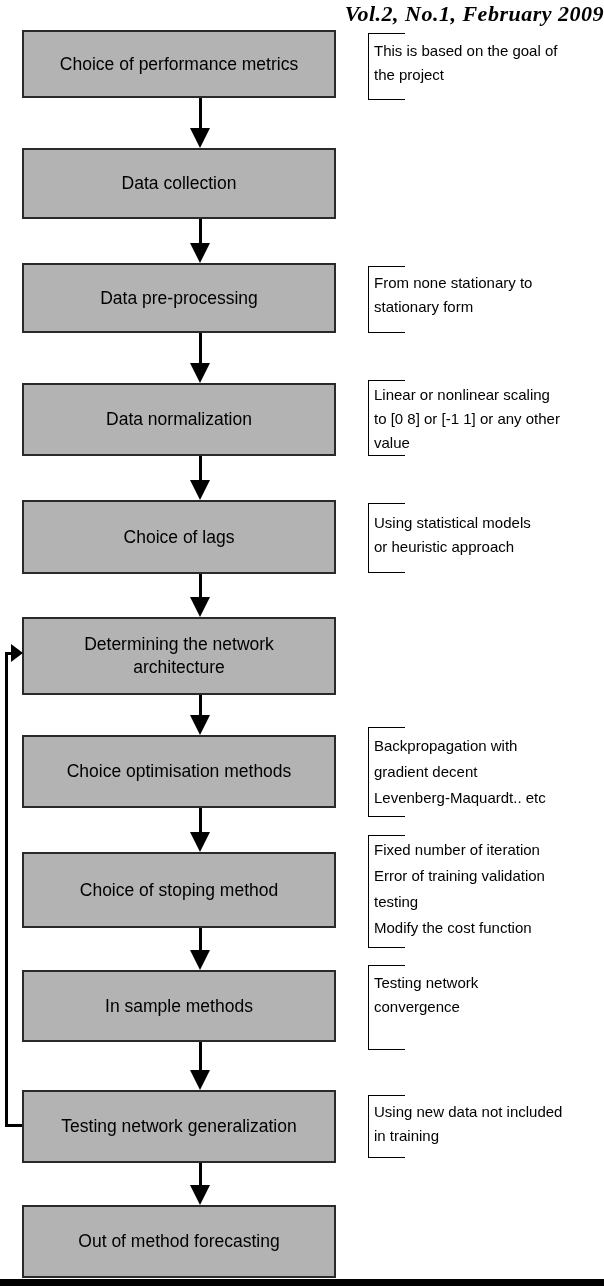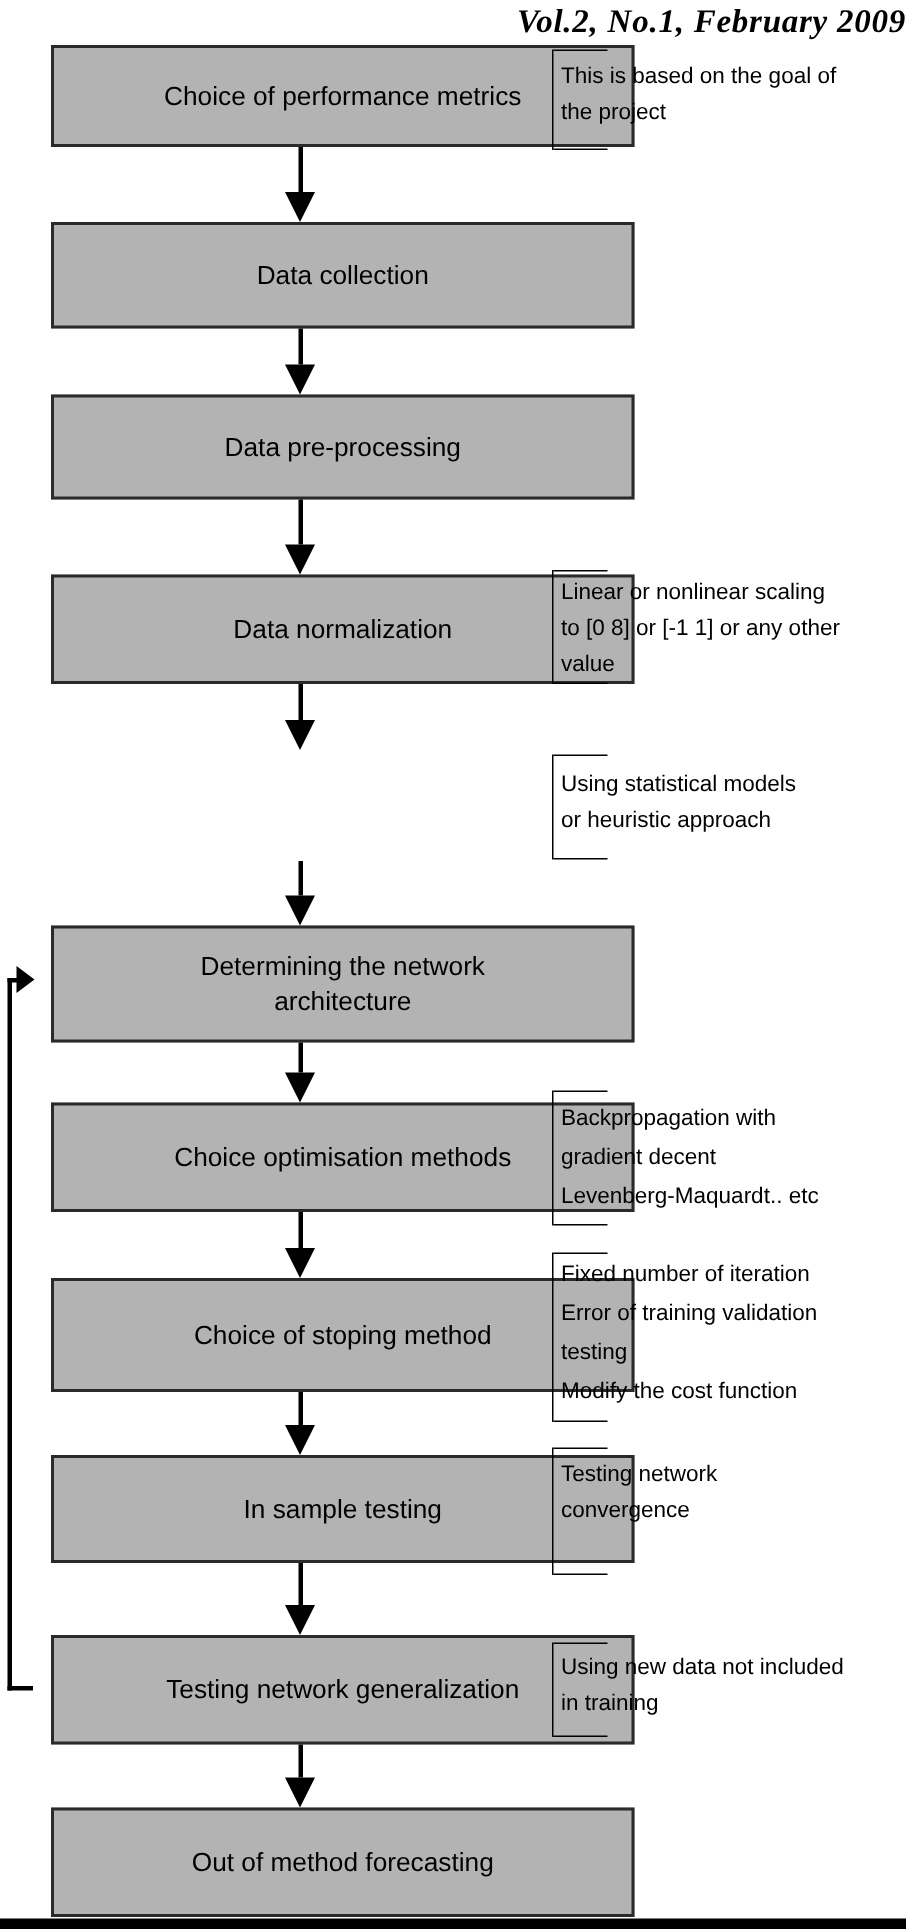--- a/index.html
+++ b/index.html
@@ -20,22 +20,22 @@
     font-family: "Liberation Serif", serif;
     font-style: italic;
     font-weight: 600;
     font-size: 22px;
     letter-spacing: 0.5px;
     white-space: nowrap;
   }
   
   .fbox {
     position: absolute;
-    left: 34px;
-    width: 389px;
+    left: 22px;
+    width: 314px;
     box-sizing: border-box;
     background: #b3b3b3;
     border: 2px solid #2a2a2a;
     display: flex;
     align-items: center;
     justify-content: center;
     text-align: center;
     font-size: 17.5px;
     line-height: 23px;
     white-space: pre-line;
@@ -91,25 +91,26 @@
 <body>
 
 <div class="canvas">
 
   <div class="journal-header">Vol.2, No.1, February 2009</div>
 
   <div class="fbox" style="top:30px;height:68px">Choice of performance metrics</div>
   <div class="fbox" style="top:148px;height:71px">Data collection</div>
   <div class="fbox" style="top:263px;height:70px">Data pre-processing</div>
   <div class="fbox" style="top:383px;height:73px">Data normalization</div>
+  <div class="fbox" style="top:500px;height:74px">Choice of lags</div>
   <div class="fbox" style="top:617px;height:78px">Determining the  network
 architecture</div>
   <div class="fbox" style="top:735px;height:73px">Choice optimisation methods</div>
   <div class="fbox" style="top:852px;height:76px">Choice of stoping method</div>
-  <div class="fbox" style="top:970px;height:72px">In sample testing</div>
+  <div class="fbox" style="top:970px;height:72px">In sample methods</div>
   <div class="fbox" style="top:1090px;height:73px">Testing network generalization</div>
   <div class="fbox" style="top:1205px;height:73px">Out of method forecasting</div>
 
   <div class="arrow" style="top:98px;height:50px">
       <div class="shaft" style="height:30px"></div>
       <div class="head"></div>
     </div>
   <div class="arrow" style="top:219px;height:44px">
       <div class="shaft" style="height:24px"></div>
       <div class="head"></div>
@@ -144,20 +145,24 @@
     </div>
   <div class="arrow" style="top:1163px;height:42px">
       <div class="shaft" style="height:22px"></div>
       <div class="head"></div>
     </div>
 
   <div class="ann" style="top:33px;height:67px">
     <div class="ann-text" style="padding-top:6px">This is based on the goal of
 the project</div>
   </div>
+  <div class="ann" style="top:266px;height:67px">
+    <div class="ann-text" style="padding-top:5px">From none stationary to
+stationary form</div>
+  </div>
   <div class="ann" style="top:380px;height:76px">
     <div class="ann-text" style="padding-top:3px">Linear or nonlinear scaling
 to [0 8] or [-1 1] or any other
 value</div>
   </div>
   <div class="ann" style="top:503px;height:70px">
     <div class="ann-text" style="padding-top:8px">Using statistical models
 or heuristic approach</div>
   </div>
   <div class="ann lh26" style="top:727px;height:90px">

